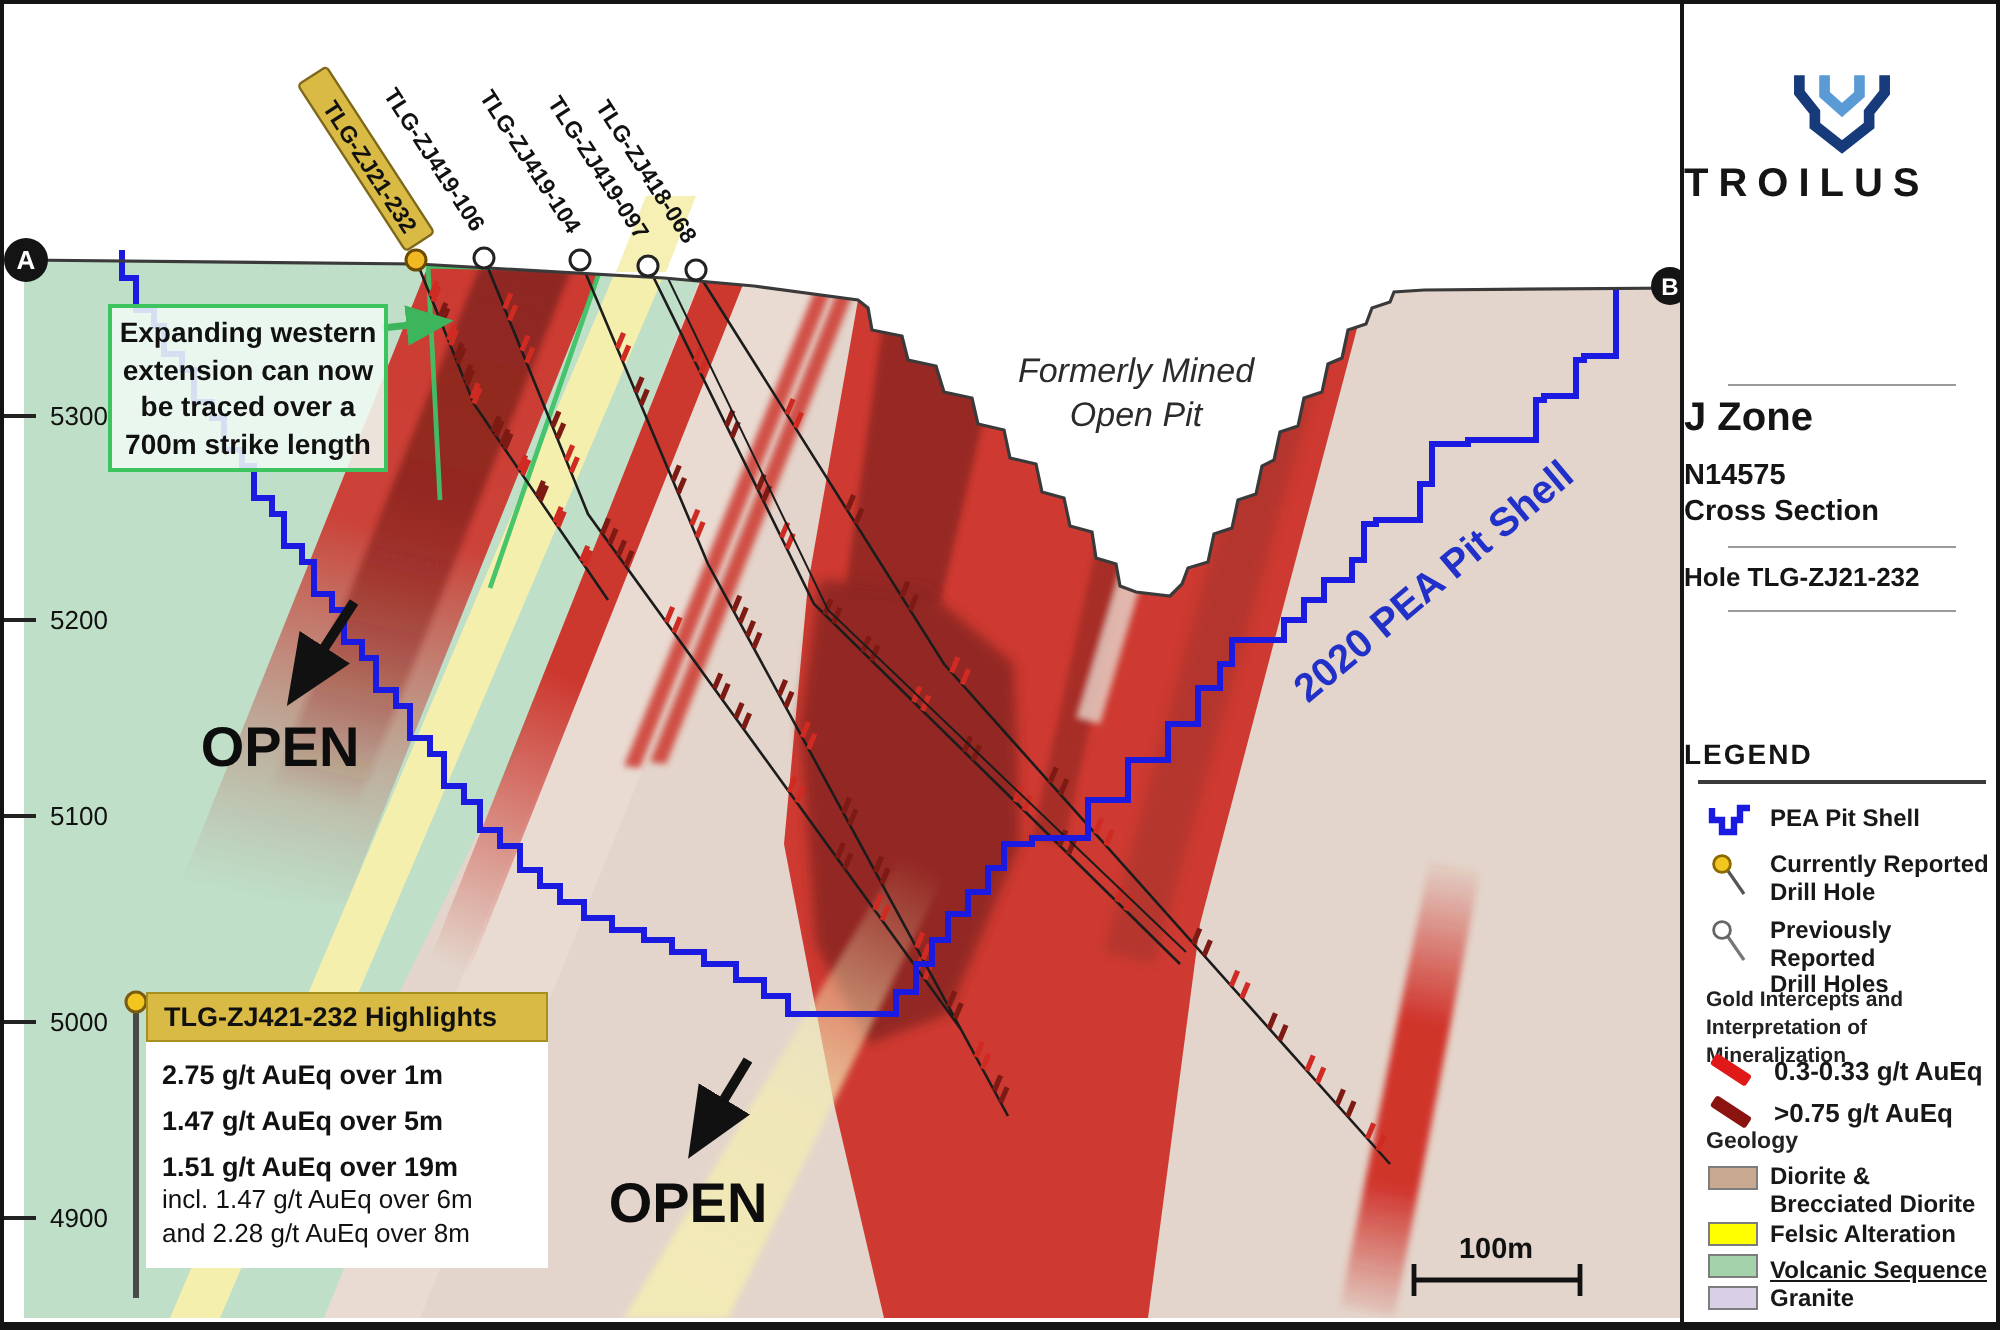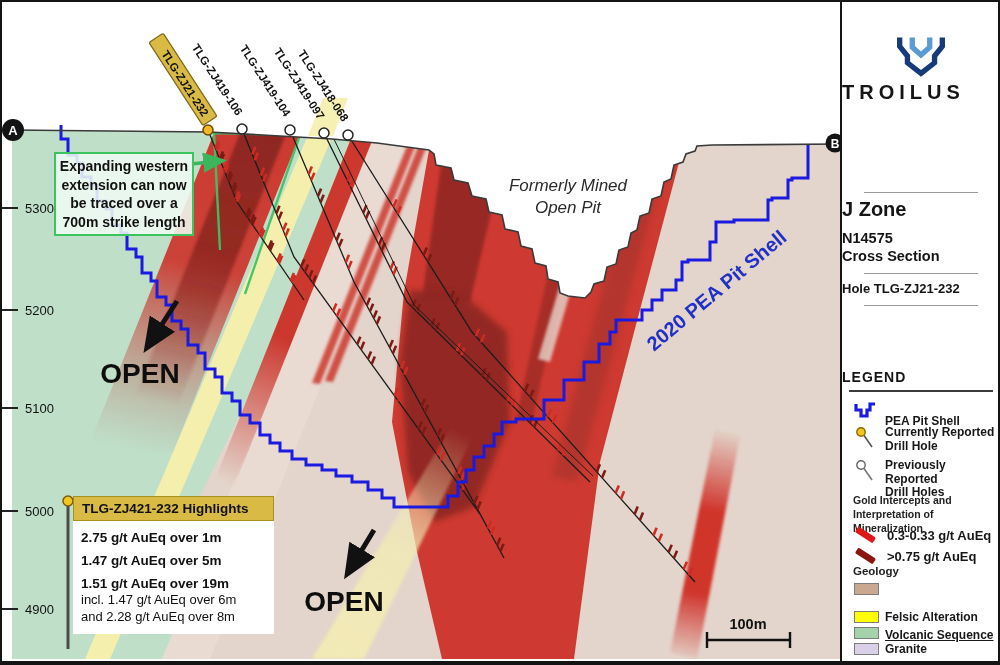--- a/index.html
+++ b/index.html
@@ -357,21 +357,21 @@
 
   <div class="abs sb-center" id="legend-title">LEGEND</div>
   <div class="abs lg-rule" style="top:388px;"></div>
 
   <div class="lg-row" style="top:399px;">
     <span class="ic">
       <svg width="26" height="20" viewBox="0 0 26 20">
             <path d="M3,3 V9 H8 V15 H14 V9 H17 V3 H22" fill="none" stroke="#1a1ae0" stroke-width="3.2"></path>
           </svg>
     </span>
-    <span style="margin-top:14px;">PEA Pit Shell</span>
+    <span style="margin-top:2px;">PEA Pit Shell</span>
   </div>
 
   <div class="lg-row" style="top:424px;">
     <span class="ic">
       <svg width="22" height="26" viewBox="0 0 22 26">
             <line x1="8" y1="8" x2="17" y2="21" stroke="#555" stroke-width="1.6"></line>
             <circle cx="6" cy="6" r="4.2" fill="#f2c51f" stroke="#8a6a00" stroke-width="1.4"></circle>
           </svg>
     </span>
     <span>
@@ -419,20 +419,24 @@
     </span>
     <span style="margin-top:4px;font-size:13px;">&gt;0.75 g/t AuEq</span>
   </div>
 
   <div class="lg-italic" style="top:562px;font-size:11.5px;">Geology</div>
 
   <div class="lg-row" style="top:580px;">
     <span class="ic">
           <span class="sw" id="sw-diorite" style="background: rgb(200, 168, 142);"></span>
         </span>
+    <span>
+      <span style="display:block">Diorite &amp;</span>
+      <span style="display:block">Brecciated Diorite</span>
+    </span>
   </div>
   <div class="lg-row" style="top:608px;">
     <span class="ic">
           <span class="sw" id="sw-felsic" style="background: rgb(255, 255, 0);"></span>
         </span>
     <span style="margin-top:1px;">Felsic Alteration</span>
   </div>
   <div class="lg-row" style="top:624px;">
     <span class="ic">
           <span class="sw" id="sw-volcanic" style="background: rgb(164, 211, 171);"></span>

